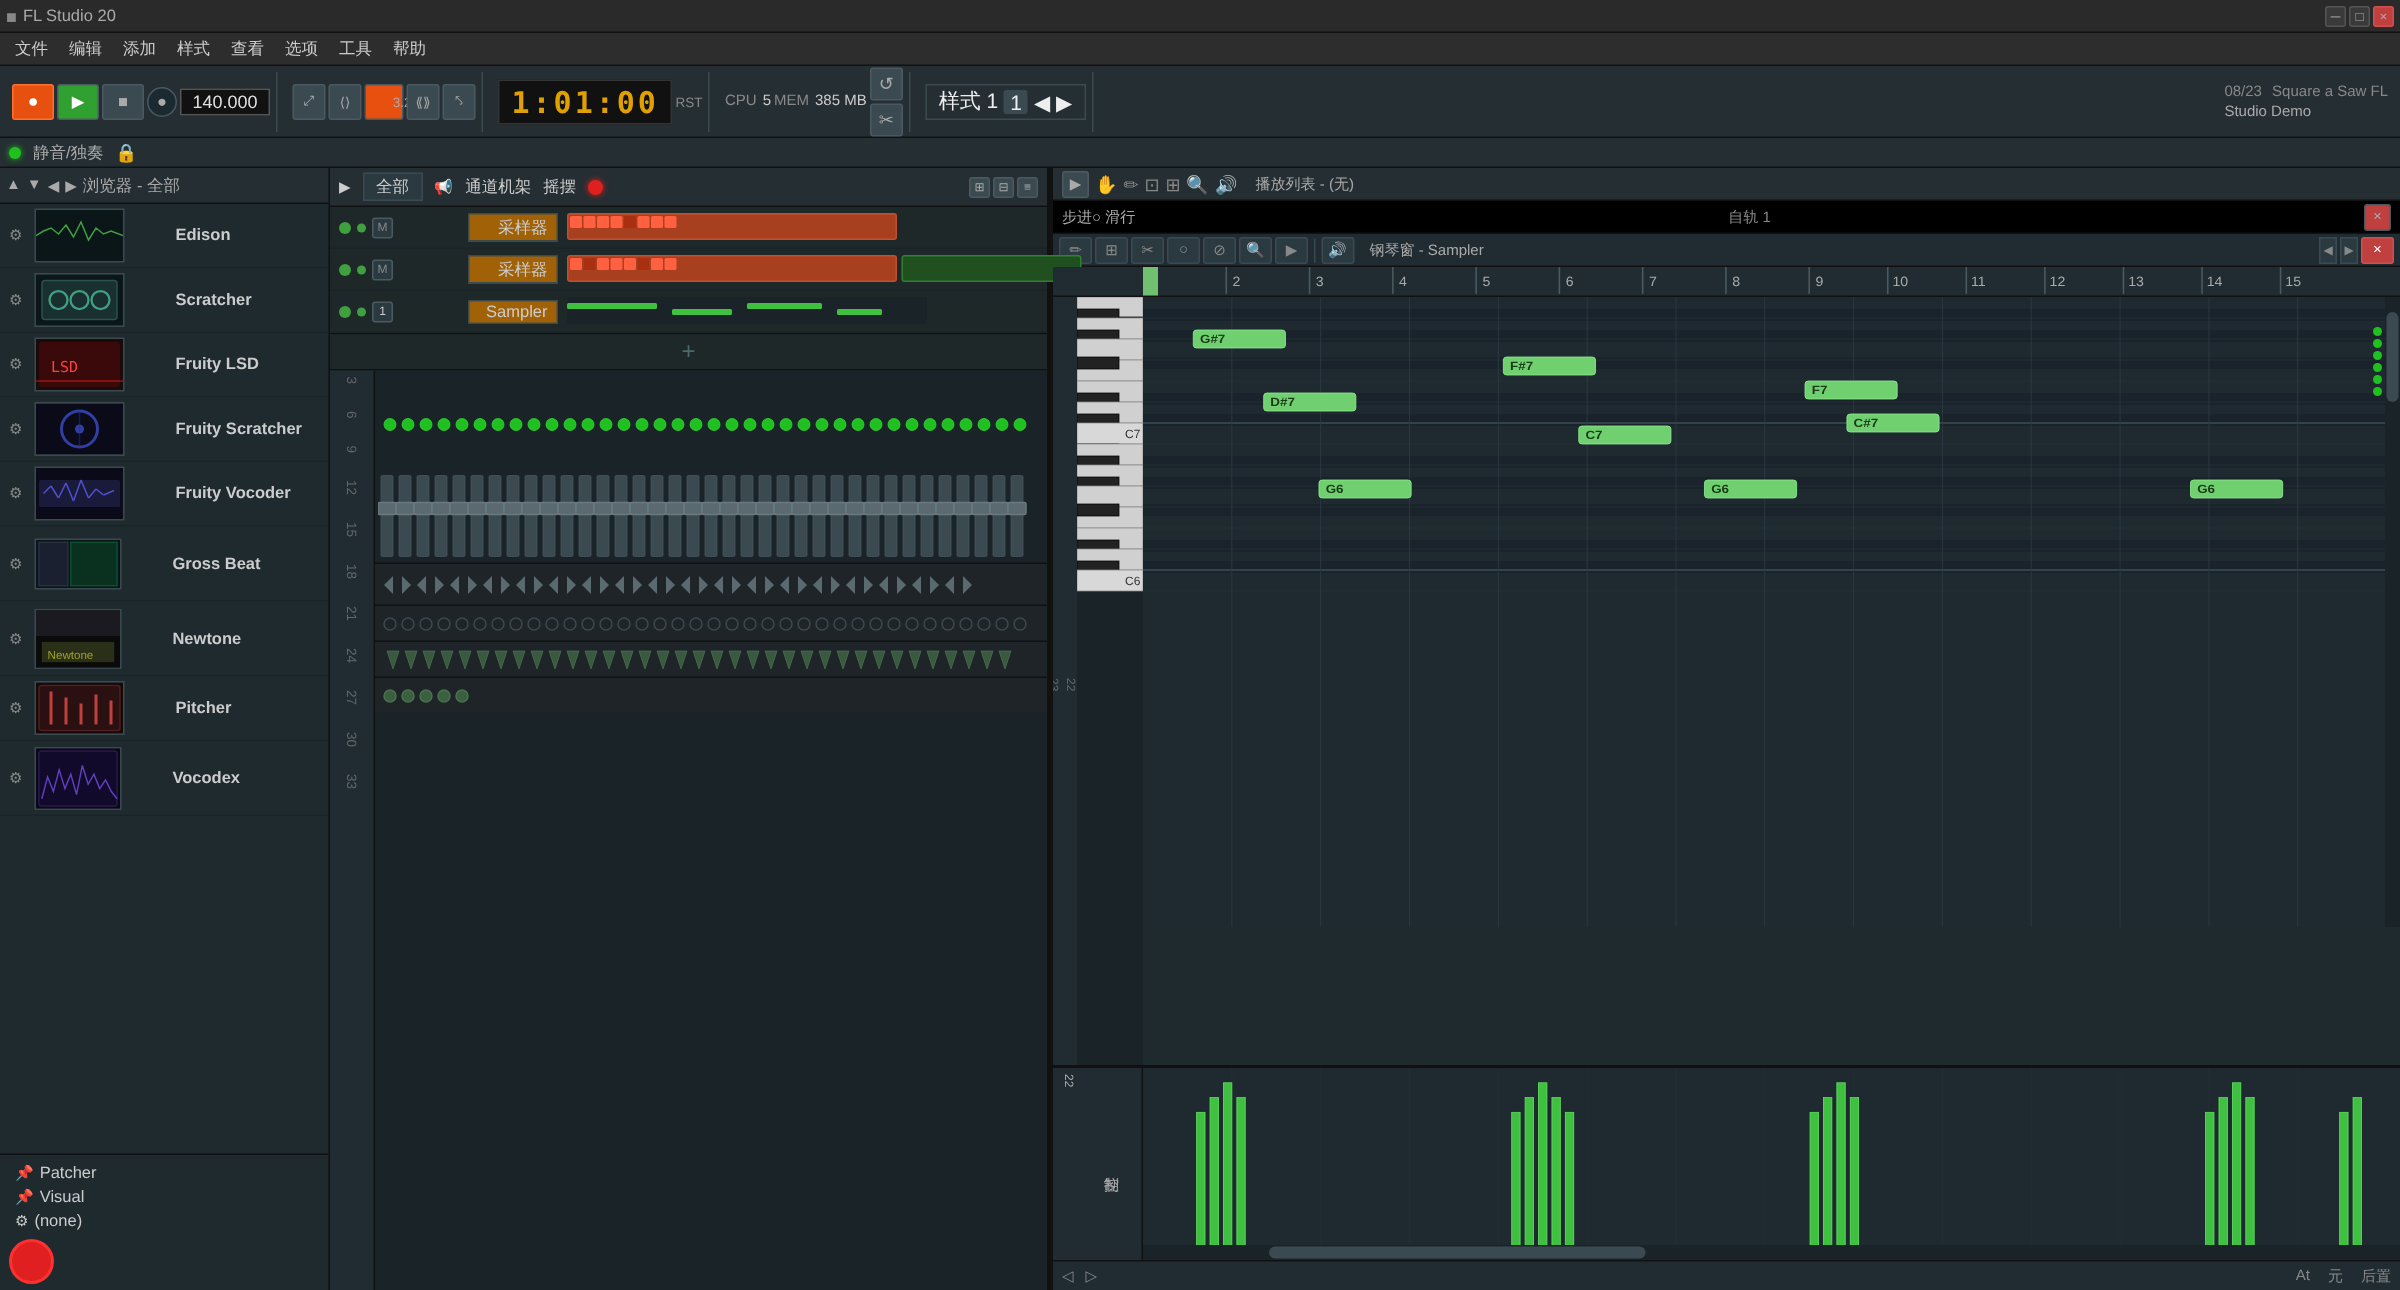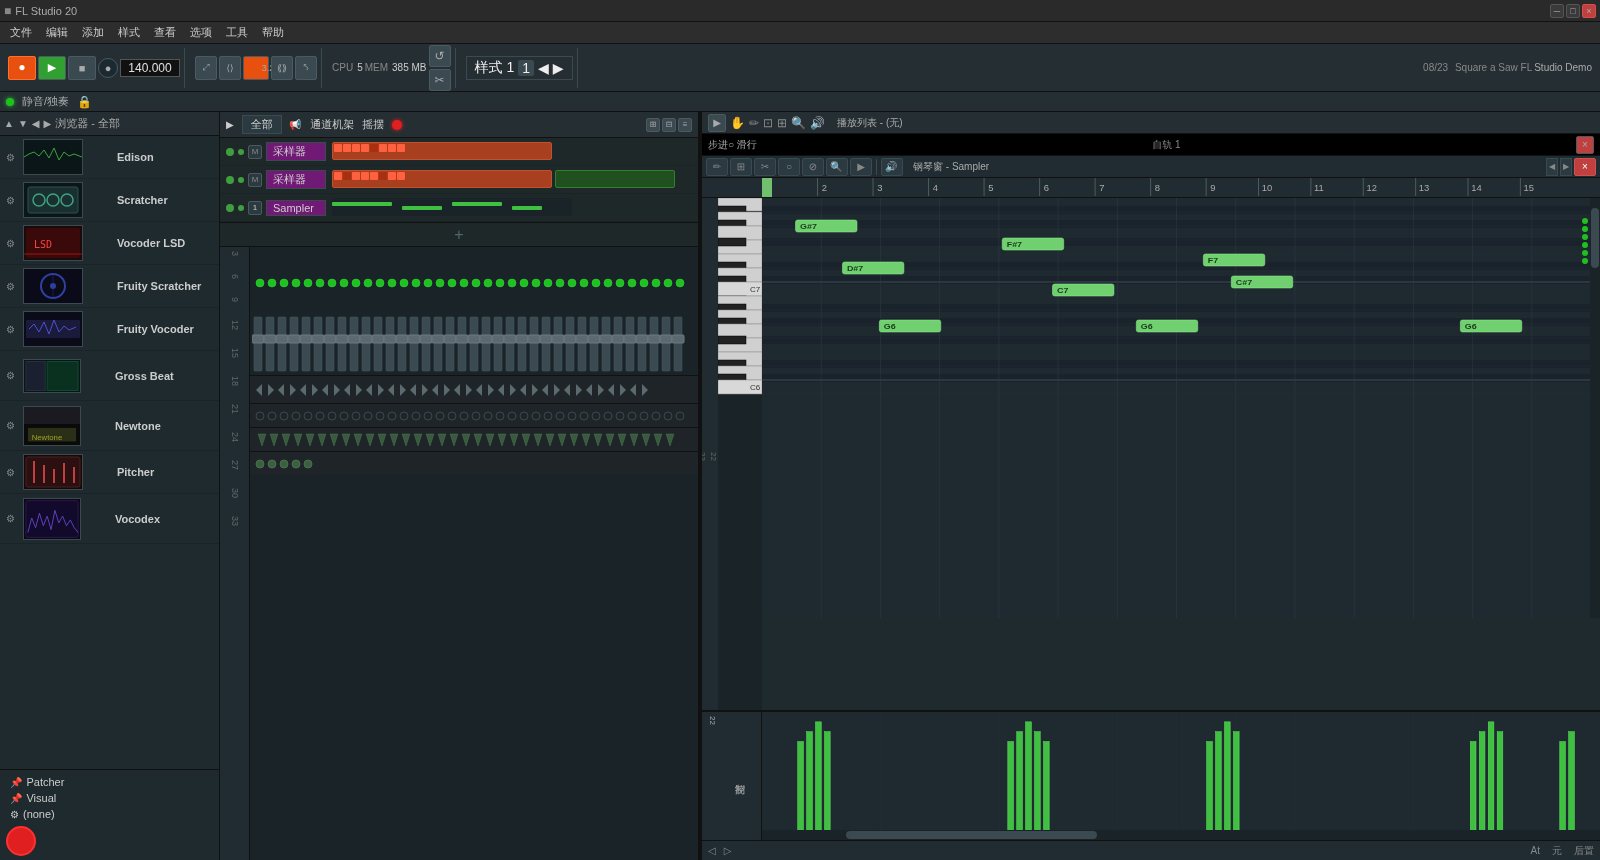--- a/index.html
+++ b/index.html
@@ -218,27 +218,28 @@
       border-radius: 2px;
       border: 1px solid #4a5a60;
       background: #2a3a40;
       cursor: pointer;
       font-size: 8px;
       display: flex; align-items: center; justify-content: center;
       color: #888;
     }
 
     .ch-name-box {
-      background: #701a75;
+      background: #a16207;
       border: 1px solid #3a4a50;
       padding: 1px 6px;
       font-size: 11px;
       color: #ccc;
       min-width: 60px;
-      text-align: left;
+      text-align: right;
+      margin-left: 46px;
     }
 
     
     #piano-roll {
       width: 760px;
       display: flex;
       flex-direction: column;
       background: #1e2a2e;
       border-left: 2px solid #111;
     }
@@ -347,20 +348,26 @@
   </div>
 
   <div class="toolbar-group">
     <div class="tb-btn" style="width:22px; font-size:9px;">⤢</div>
     <div class="tb-btn" style="width:22px; font-size:9px;">⟨⟩</div>
     <div class="tb-btn" style="width:22px; font-size:9px; background:#e85010;padding-left:24px;">3.2</div>
     <div class="tb-btn" style="width:22px; font-size:9px;">⟪⟫</div>
     <div class="tb-btn" style="width:22px; font-size:9px;">⤣</div>
   </div>
 
+  <div class="toolbar-group">
+    <div class="transport-display">1:01:00</div>
+    <div style="display:flex; flex-direction:column; gap:2px; font-size:9px; color:#888;">
+      <span>RST</span>
+    </div>
+  </div>
 
   <div class="toolbar-group">
     <div style="display:flex; flex-direction:row; gap:2px;">
       <div style="display:flex; align-items:center; gap:4px;">
         <span style="font-size:10px; color:#888;">CPU</span>
         <span style="font-size:10px; color:#ccc;">5</span>
       </div>
       <div style="display:flex; align-items:center; gap:4px;">
         <span style="font-size:10px; color:#888;">MEM</span>
         <span style="font-size:10px; color:#ccc;">385 MB</span>
@@ -375,21 +382,21 @@
   <div class="toolbar-group">
     <div class="pattern-selector">
       <span>样式 1</span>
       <span style="background:#3a4a50; padding:0 4px; border-radius:2px;">1</span>
       <span>◀</span>
       <span>▶</span>
     </div>
   </div>
 
   <div class="toolbar-group" style="border-right:none; margin-left:auto;">
-    <div style="display:flex; flex-direction:row; gap:2px;">
+    <div style="display:flex; flex-direction:column; gap:2px;">
       <div style="font-size:10px; color:#888;">
         <span>08/23</span>
         <span style="margin-left:4px;">Square a Saw FL</span>
       </div>
       <div style="font-size:10px; color:#aaa;">Studio Demo</div>
     </div>
   </div>
 </div>
 
 <div id="status-bar">
@@ -439,21 +446,21 @@
       <div class="plugin-item">
         <span class="gear-icon">⚙</span>
         <div class="plugin-thumb">
           <svg width="58" height="34" viewBox="0 0 58 34">
             <rect width="58" height="34" fill="#1a0a0a"></rect>
             <rect x="2" y="2" width="54" height="30" rx="2" fill="#3a0a0a"></rect>
             <text x="10" y="22" font-size="10" fill="#ff4040" font-family="monospace">LSD</text>
             <line x1="0" y1="28" x2="58" y2="28" stroke="#ff2020" stroke-width="1" opacity="0.5"></line>
           </svg>
         </div>
-        <span class="plugin-name">Vocoder LSD</span>
+        <span class="plugin-name">Fruity LSD</span>
       </div>
 
       <div class="plugin-item">
         <span class="gear-icon">⚙</span>
         <div class="plugin-thumb">
           <svg width="58" height="34" viewBox="0 0 58 34">
             <rect width="58" height="34" fill="#0a0a18"></rect>
             <circle cx="29" cy="17" r="12" fill="none" stroke="#3040a0" stroke-width="2"></circle>
             <circle cx="29" cy="17" r="3" fill="#3040a0"></circle>
             <line x1="29" y1="5" x2="29" y2="29" stroke="#2030a0" stroke-width="1" opacity="0.5"></line>

